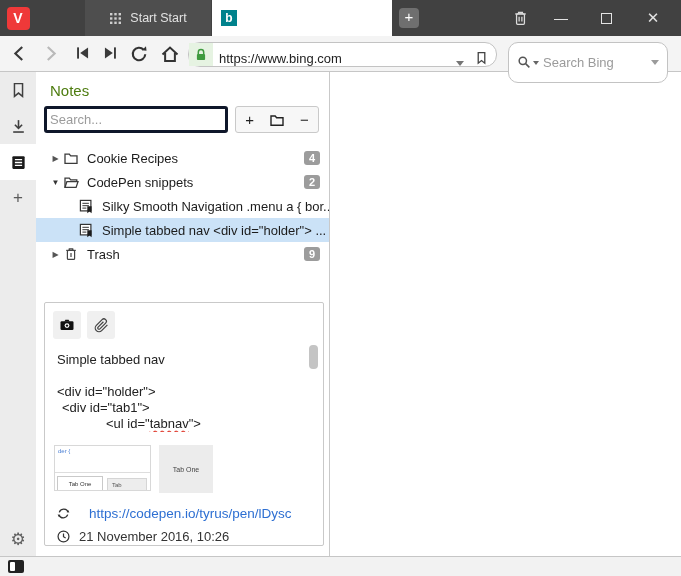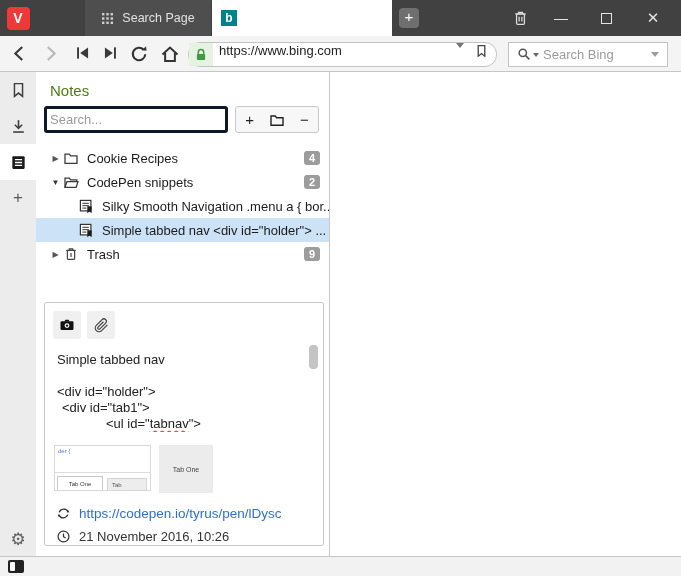--- a/index.html
+++ b/index.html
@@ -21,27 +21,27 @@
   .ctl-trash { left:505px; width:30px; }
   .ctl-min { left:546px; width:30px; font-size:14px; }
   .ctl-max { left:591px; width:30px; }
   .ctl-close { left:638px; width:30px; font-size:15px; }
   .max-glyph { width:11px; height:11px; border:1.5px solid #e3e3e3; }
 
   
   .navbar { position:relative; height:36px; background:#f4f4f4; border-bottom:1px solid #c6c6c6; }
   .nav-ic { position:absolute; top:45px; width:19px; height:19px; color:#3a3a3a; }
   .navbar .nav-ic { top:8px; }
-  .addr { position:absolute; left:188px; top:6px; width:309px; height:25px; background:#fff; border:1px solid #c3c3c3; border-radius:12px; display:flex; align-items:flex-start; }
+  .addr { position:absolute; left:188px; top:6px; width:309px; height:25px; background:#fff; border:1px solid #c3c3c3; border-radius:12px; display:flex; align-items:flex-end; }
   .lock-badge { width:24px; height:23px; background:#e6f3e2; display:flex; align-items:center; justify-content:center; flex:none; }
   .addr input { border:none; outline:none; flex:1; font-size:13px; color:#222; padding:0 6px; font-family:inherit; background:transparent; }
   .chev-down { width:0; height:0; border-left:4px solid transparent; border-right:4px solid transparent; border-top:5px solid #757575; }
   .addr-chev { margin-right:10px; }
   .addr-flag { margin-right:7px; color:#444; }
-  .searchfield { position:absolute; left:508px; top:6px; width:160px; height:25px; background:#fff; border:1px solid #c3c3c3; border-radius:0; display:flex; align-items:center; padding:0 8px; gap:4px; }
+  .searchfield { position:absolute; left:508px; top:6px; width:160px; height:41px; background:#fff; border:1px solid #c3c3c3; border-radius:10px; display:flex; align-items:center; padding:0 8px; gap:4px; }
   .searchfield input { border:none; outline:none; flex:1; font-size:13px; color:#444; font-family:inherit; min-width:0; }
   .searchfield input::placeholder { color:#9b9b9b; }
   .mini-chev { width:0; height:0; border-left:3px solid transparent; border-right:3px solid transparent; border-top:4px solid #666; }
 
   
   .content { display:flex; height:484px; }
   .switcher { width:36px; background:#ececec; display:flex; flex-direction:column; position:relative; flex:none; }
   .sw-tile { width:36px; height:36px; display:flex; align-items:center; justify-content:center; color:#3f3f3f; }
   .sw-active { background:#fff; }
   .sw-plus { font-size:17px; color:#5a5a5a; }
@@ -77,21 +77,21 @@
   .ind2 { padding-left:49px; }
   .misspell { text-decoration:underline wavy #e03c2f; text-decoration-skip-ink:none; text-underline-offset:2px; }
   .thumbs { display:flex; gap:8px; margin:13px 0 0 1px; align-items:flex-start; }
   .thumb1 { width:97px; height:46px; border:1px solid #d8d8d8; background:#fff; position:relative; overflow:hidden; }
   .thumb1-head { position:absolute; left:3px; top:2px; font-size:6px; color:#4a7fd4; }
   .thumb1-line { position:absolute; left:0; right:0; top:26px; border-top:1px solid #ddd; }
   .thumb1-tab1 { position:absolute; left:2px; bottom:0; width:46px; height:14px; background:#fff; border:1px solid #c9c9c9; border-bottom:none; font-size:6px; color:#333; display:flex; align-items:center; justify-content:center; }
   .thumb1-tab2 { position:absolute; left:52px; bottom:0; width:40px; height:12px; background:#ededed; border:1px solid #d5d5d5; border-bottom:none; font-size:6px; color:#555; display:flex; align-items:center; padding-left:4px; }
   .thumb2 { width:54px; height:48px; background:#ececec; display:flex; align-items:center; justify-content:center; }
   .thumb2-inner { font-size:7px; color:#444; }
-  .link-row { display:flex; align-items:center; gap:8px; margin:13px 0 0 3px; }
+  .link-row { display:flex; align-items:center; gap:18px; margin:13px 0 0 3px; }
   .note-link { color:#2d6fd2; font-size:13.5px; text-decoration:none; white-space:nowrap; }
   .date-row { display:flex; align-items:center; gap:8px; margin:8px 0 0 3px; color:#333; font-size:13px; }
   .card-scroll { position:absolute; right:5px; top:42px; width:9px; height:24px; background:#c4c4c4; border-radius:4px; }
 
   .page { flex:1; background:#fff; }
 
   
   .statusbar { height:20px; background:#f2f2f2; border-top:1px solid #c6c6c6; display:flex; align-items:center; font-size:12px; color:#909090; }
   .toggle-panel { margin-left:8px; width:16px; height:13px; background:#222; border-radius:2px; position:relative; }
   .toggle-panel::after { content:""; position:absolute; left:2px; top:2px; width:5px; height:9px; background:#fff; border-radius:1px; }
@@ -120,21 +120,21 @@
               <rect x="9.6" y="1" width="2.4" height="2.4"></rect>
               <rect x="1" y="5.3" width="2.4" height="2.4"></rect>
               <rect x="5.3" y="5.3" width="2.4" height="2.4"></rect>
               <rect x="9.6" y="5.3" width="2.4" height="2.4"></rect>
               <rect x="1" y="9.6" width="2.4" height="2.4"></rect>
               <rect x="5.3" y="9.6" width="2.4" height="2.4"></rect>
               <rect x="9.6" y="9.6" width="2.4" height="2.4"></rect>
             </g>
           </svg>
       </span>
-      <span class="tab-label">Search Page</span>
+      <span class="tab-label">Start Start</span>
     </div>
     <div class="tab tab-active">
       <span class="bing-fav">b</span>
     </div>
     <div class="newtab-btn">+</div>
     <div class="win-ctl ctl-trash">
       <span>
         <svg width="17" height="18" viewBox="0 0 16 16" fill="none" stroke="#dcdcdc" stroke-width="1.2">
             <path d="M3 4.2h10"></path>
             <path d="M6.2 4V2.6h3.6V4"></path>

